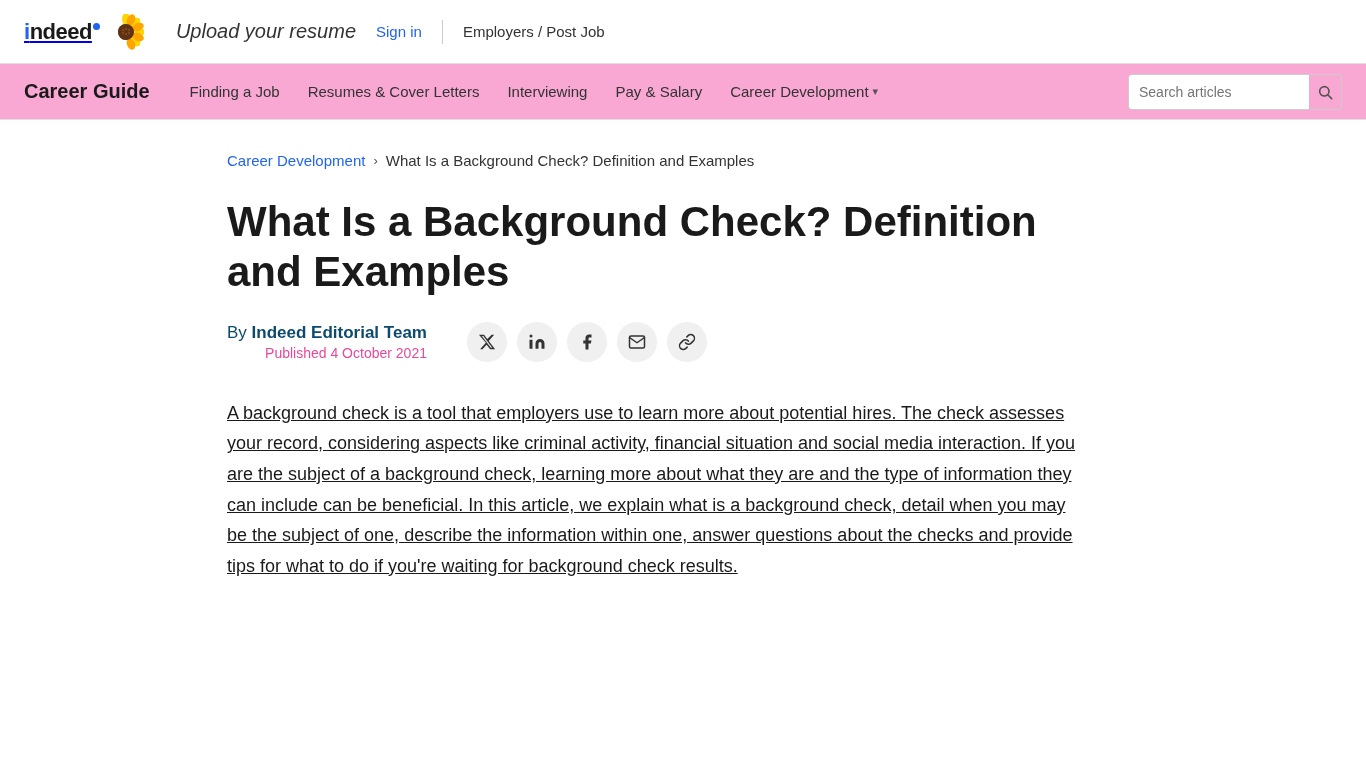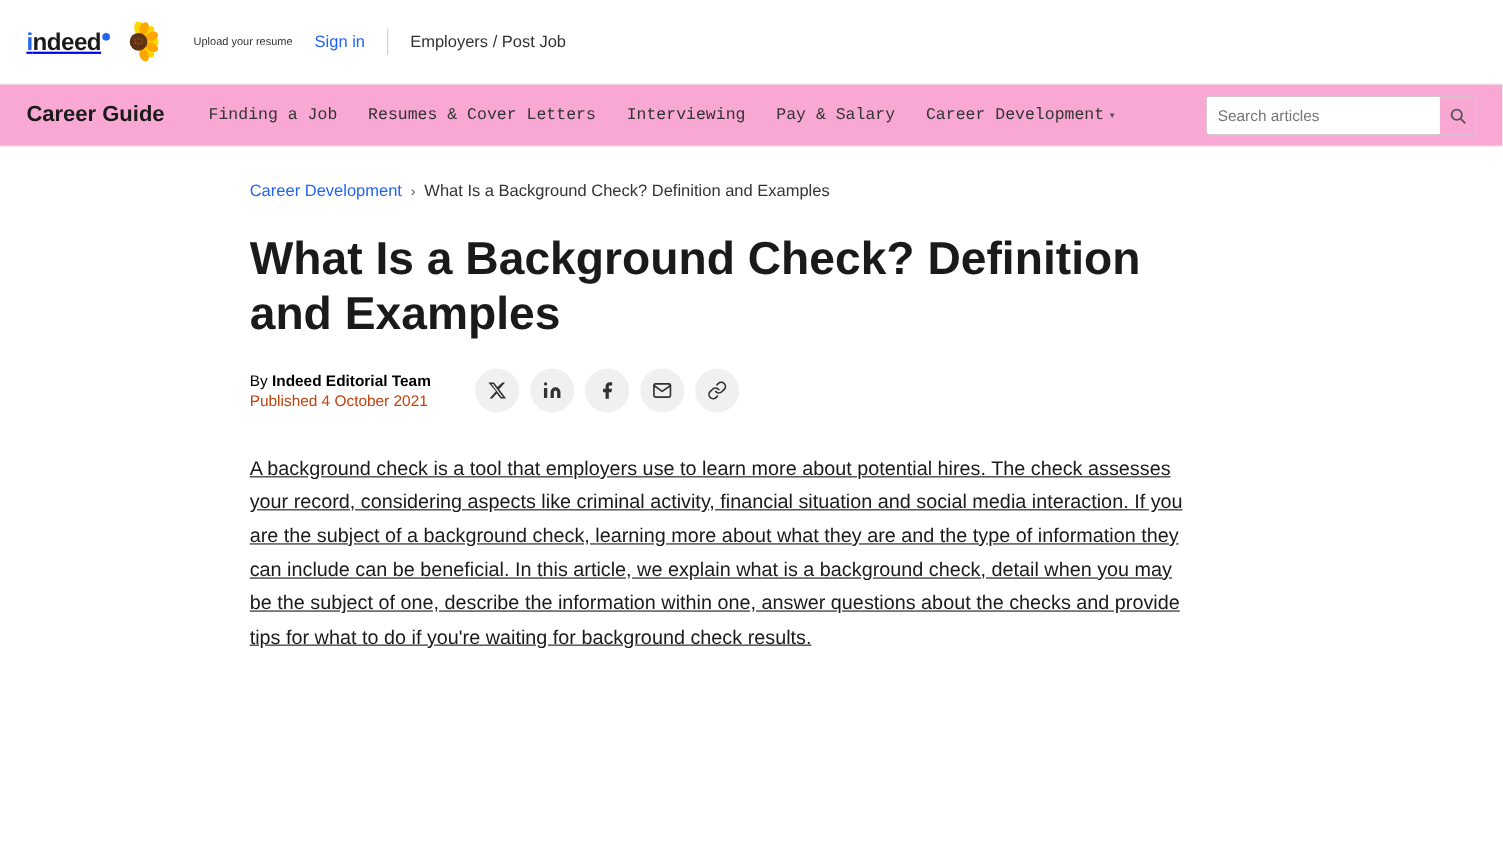--- a/index.html
+++ b/index.html
@@ -3,21 +3,21 @@
   <meta charset="utf-8">
   <style>
     * { margin: 0; padding: 0; box-sizing: border-box; }
     body { font-family: 'Helvetica Neue', Arial, sans-serif; background: #fff; color: #333; font-size: 16px; }
 
     
     .top-nav {
       display: flex;
       align-items: center;
       padding: 0 24px;
-      height: 77px;
+      height: 64px;
       border-bottom: 1px solid #e0e0e0;
       background: #fff;
     }
     .logo-area {
       display: flex;
       align-items: center;
       gap: 8px;
       margin-right: 32px;
     }
     .logo-indeed {
@@ -46,24 +46,25 @@
       color: #333;
       text-decoration: none;
       cursor: pointer;
     }
     .top-nav-right {
       display: flex;
       align-items: center;
       gap: 20px;
     }
     .upload-resume-link {
-      font-size: 10px;
-      color: #333;
-      text-decoration: none;
-      cursor: pointer;
+      font-size: 20px;
+      color: #333;
+      text-decoration: none;
+      cursor: pointer;
+      font-style: italic;
     }
     .sign-in-link {
       font-size: 15px;
       font-weight: 400;
       color: #2164f3;
       text-decoration: none;
       cursor: pointer;
     }
     .divider-v {
       width: 1px;
@@ -91,21 +92,20 @@
       font-size: 20px;
       font-weight: 700;
       color: #1a1a1a;
       white-space: nowrap;
       margin-right: 8px;
     }
     .secondary-nav-links {
       display: flex;
       gap: 28px;
       flex: 1;
-      font-family: Liberation Mono, monospace;
     }
     .secondary-nav-link {
       font-size: 15px;
       color: #333;
       text-decoration: none;
       cursor: pointer;
       white-space: nowrap;
     }
     .secondary-nav-link.has-dropdown {
       display: flex;
@@ -116,21 +116,21 @@
       font-size: 11px;
       color: #555;
     }
     .search-box-wrapper {
       display: flex;
       align-items: center;
       border: 1px solid #ccc;
       border-radius: 4px;
       overflow: hidden;
       height: 36px;
-      width: 246px;
+      width: 214px;
     }
     .search-input {
       border: none;
       outline: none;
       padding: 0 10px;
       font-size: 14px;
       width: 100%;
       height: 100%;
       color: #999;
     }
@@ -189,28 +189,29 @@
       display: flex;
       align-items: center;
       gap: 40px;
       margin-bottom: 36px;
     }
     .author-info {
       display: flex;
       flex-direction: column;
     }
     .author-name {
-      font-size: 14px;
-      color: #000000;
+      font-size: 17px;
+      color: #0c4a6e;
     }
     .author-name strong { font-weight: 700; }
     .published-date {
       font-size: 14px;
-      color: #c2410c;
+      color: #ec4899;
       margin-top: 2px;
+      text-align: right;
     }
     .share-buttons {
       display: flex;
       align-items: center;
       gap: 10px;
     }
     .share-btn {
       width: 40px;
       height: 40px;
       border-radius: 50%;

